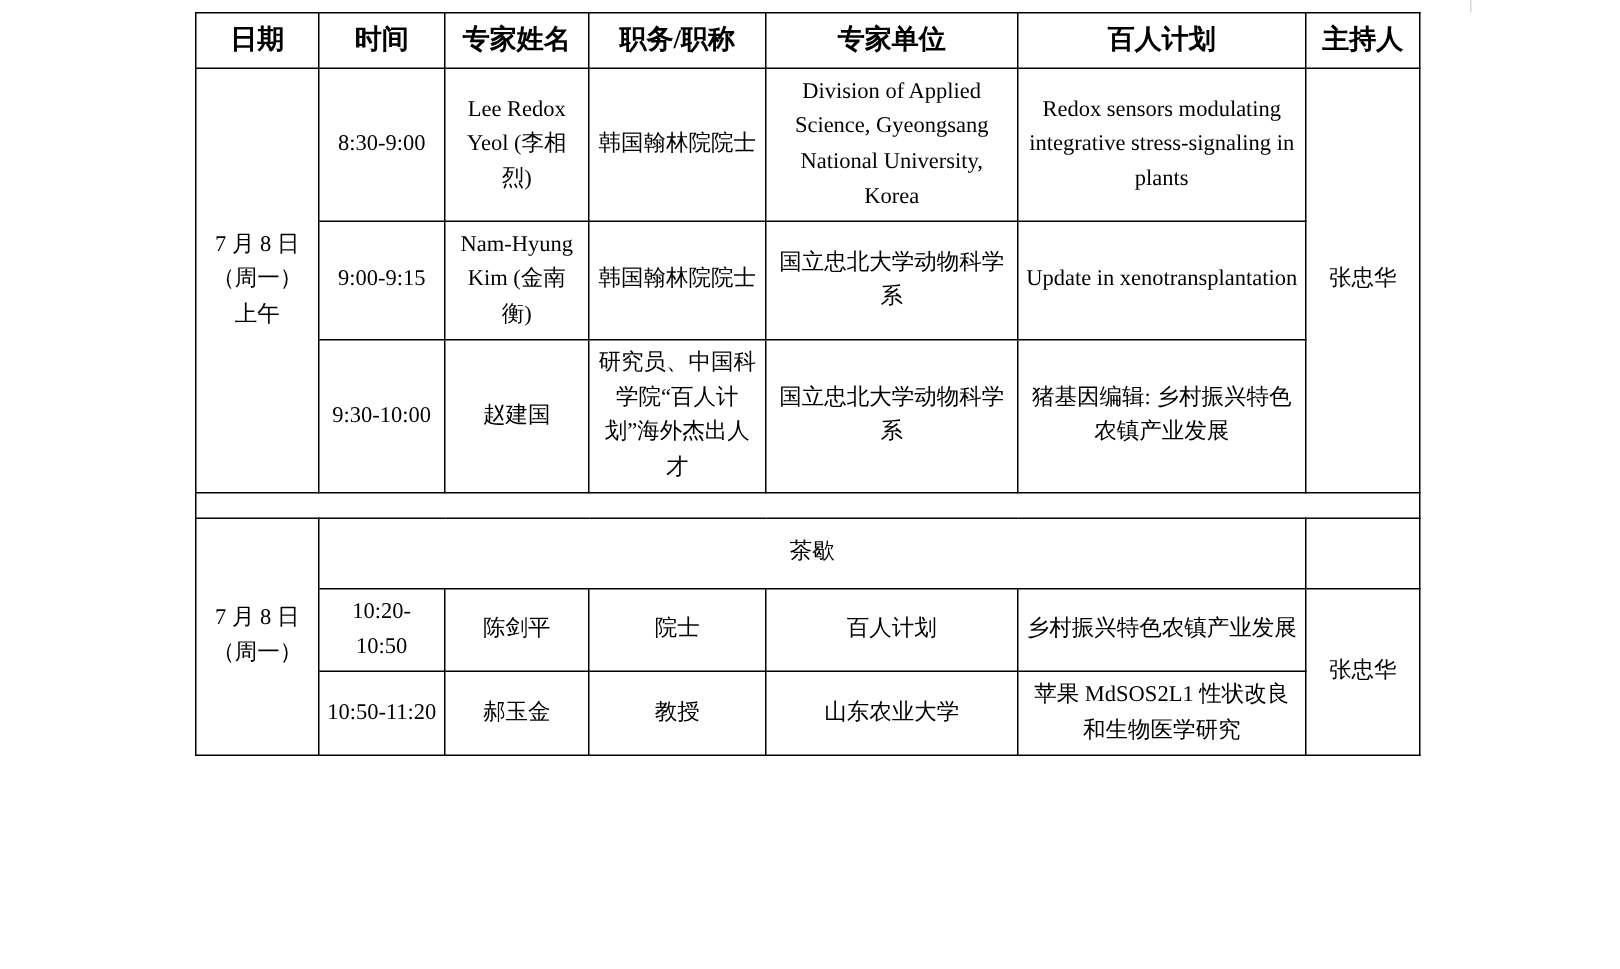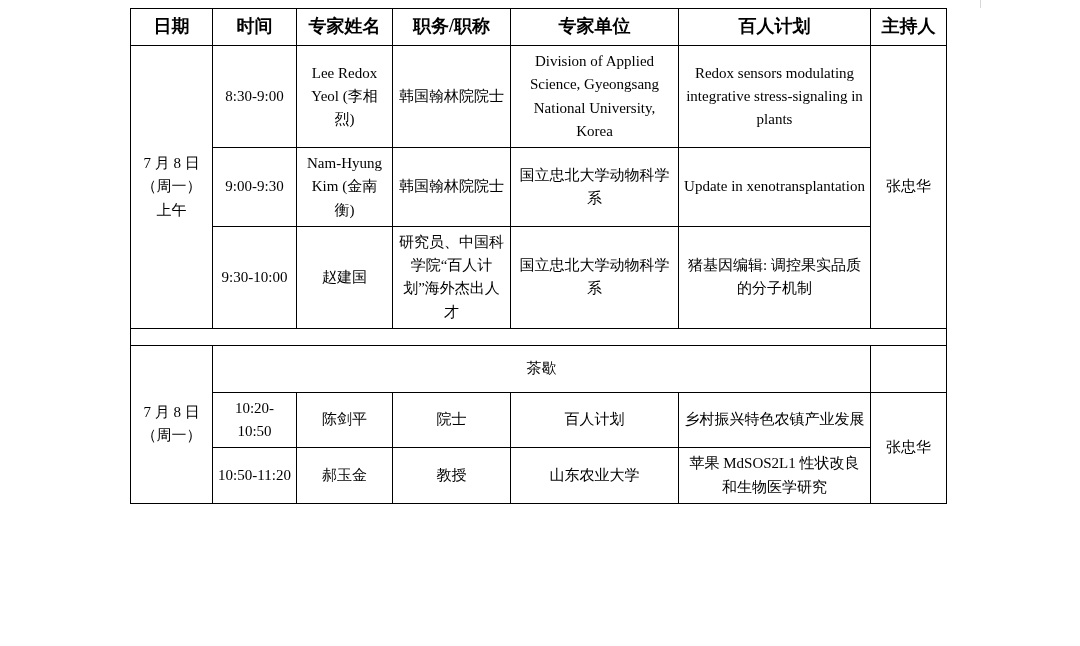--- a/index.html
+++ b/index.html
@@ -119,32 +119,32 @@
       <tr>
         <td class="date-cell" rowspan="3">7 月 8 日<br>（周一）<br>上午</td>
         <td class="time-cell">8:30-9:00</td>
         <td>Lee Redox Yeol (李相烈)</td>
         <td>韩国翰林院院士</td>
         <td>Division of Applied Science, Gyeongsang National University, Korea</td>
         <td>Redox sensors modulating integrative stress-signaling in plants</td>
         <td class="host-cell" rowspan="3">张忠华</td>
       </tr>
       <tr>
-        <td class="time-cell">9:00-9:30</td>
+        <td class="time-cell">9:00-9:15</td>
         <td>Nam-Hyung Kim (金南衡)</td>
         <td>韩国翰林院院士</td>
         <td>国立忠北大学动物科学系</td>
         <td>Update in xenotransplantation</td>
       </tr>
       <tr>
         <td class="time-cell">9:30-10:00</td>
         <td>赵建国</td>
         <td class="nowrap-small">研究员、中国科学院“百人计划”海外杰出人才</td>
         <td class="nowrap-small">国立忠北大学动物科学系</td>
-        <td class="nowrap-small">猪基因编辑: 调控果实品质的分子机制</td>
+        <td class="nowrap-small">猪基因编辑: 乡村振兴特色农镇产业发展</td>
       </tr>
 
       <tr class="spacer-row">
         <td colspan="7"></td>
       </tr>
 
       <tr>
         <td class="date-cell" rowspan="3">7 月 8 日<br>（周一）</td>
         <td class="break-row" colspan="5">茶歇</td>
         <td></td>

